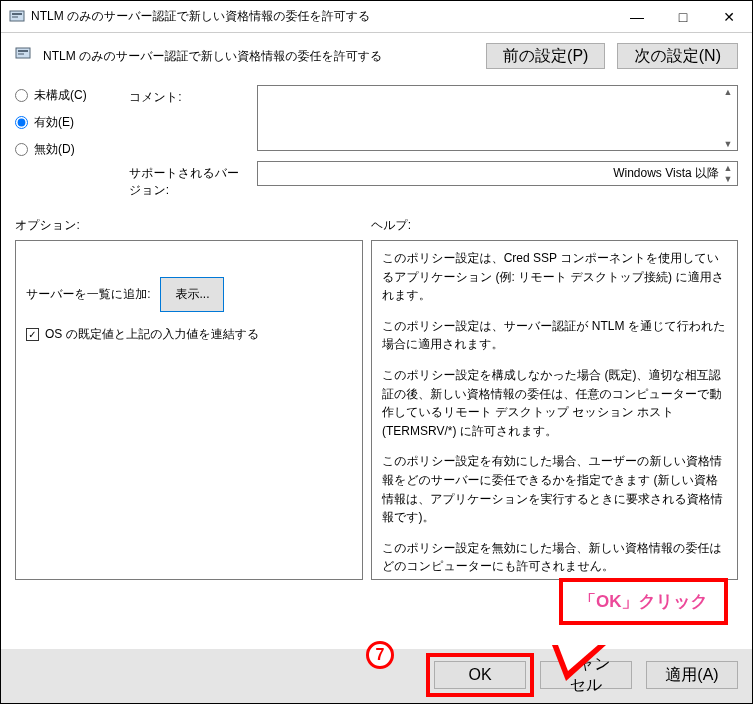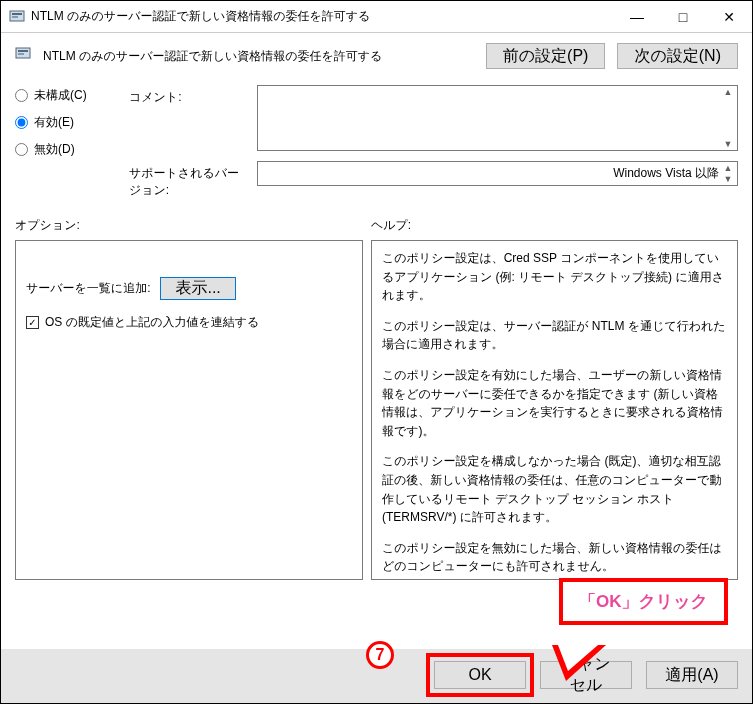--- a/index.html
+++ b/index.html
@@ -26,21 +26,21 @@
 .single-line { flex: 1; border: 1px solid #7a7a7a; height: 25px; padding: 2px 18px 2px 6px; font-size: 12px; position: relative; background: #fff; display: flex; align-items: center; justify-content: flex-end; }
 .scroll-caret { position: absolute; right: 2px; width: 14px; display: flex; align-items: center; justify-content: center; color: #606060; font-size: 9px; }
 .sc-top { top: 1px; } .sc-bot { bottom: 1px; }
 .labels-row { display: flex; padding: 12px 14px 6px 14px; }
 .labels-row .l1 { width: 356px; } .labels-row .l2 { flex: 1; }
 .panes { display: flex; padding: 0 14px 10px 14px; gap: 8px; height: 350px; }
 .pane { border: 1px solid #7a7a7a; background: #fff; padding: 8px 10px; overflow: hidden; position: relative; }
 .pane-left { width: 348px; }
 .pane-right { flex: 1; font-size: 12px; line-height: 1.55; }
 .opt-add { display: flex; align-items: center; gap: 10px; margin-bottom: 14px; margin-top: 28px; }
-.show-btn { background: #e1e1e1; border: 1px solid #0078d7; padding: 0 14px; font-size: 16px; }
+.show-btn { background: #e1e1e1; border: 1px solid #0078d7; padding: 8px 14px; font-size: 12px; }
 .chk { display: flex; align-items: center; gap: 6px; font-size: 12px; }
 .chk .box { width: 13px; height: 13px; border: 1px solid #333; display: flex; align-items: center; justify-content: center; font-size: 10px; line-height: 1; }
 .help-p { margin-bottom: 12px; }
 .footer { position: absolute; bottom: 0; left: 0; right: 0; padding: 12px 14px 14px 14px; display: flex; justify-content: flex-end; gap: 14px; background: #e5e5e5; }
 .footer .btn { width: 92px; height: 28px; }
 .ok-highlight { outline: 4px solid #ff0000; outline-offset: 4px; }
 .bubble { position: absolute; right: 24px; bottom: 78px; background: #fff; border: 4px solid #ff0000; padding: 8px 16px; font-size: 17px; font-weight: bold; color: #ec4899; z-index: 20; }
 .bubble-tail { position: absolute; right: 200px; bottom: 58px; width: 0; height: 0; z-index: 19; }
 .bubble-tail::before { content: ""; position: absolute; border-left: 14px solid transparent; border-right: 40px solid transparent; border-top: 36px solid #ff0000; }
 .bubble-tail::after { content: ""; position: absolute; left: 6px; top: 0px; border-left: 10px solid transparent; border-right: 30px solid transparent; border-top: 26px solid #fff; }
@@ -130,22 +130,22 @@
         <button class="show-btn">表示...</button>
       </div>
       <label class="chk">
         <span class="box">✓</span>
         <span>OS の既定値と上記の入力値を連結する</span>
       </label>
     </div>
     <div class="pane pane-right">
       <p class="help-p">このポリシー設定は、Cred SSP コンポーネントを使用しているアプリケーション (例: リモート デスクトップ接続) に適用されます。</p>
       <p class="help-p">このポリシー設定は、サーバー認証が NTLM を通じて行われた場合に適用されます。</p>
+      <p class="help-p">このポリシー設定を構成しなかった場合 (既定)、適切な相互認証の後、新しい資格情報の委任は、任意のコンピューターで動作しているリモート デスクトップ セッション ホスト (TERMSRV/*) に許可されます。</p>
       <p class="help-p">このポリシー設定を有効にした場合、ユーザーの新しい資格情報をどのサーバーに委任できるかを指定できます (新しい資格情報は、アプリケーションを実行するときに要求される資格情報です)。</p>
-      <p class="help-p">このポリシー設定を構成しなかった場合 (既定)、適切な相互認証の後、新しい資格情報の委任は、任意のコンピューターで動作しているリモート デスクトップ セッション ホスト (TERMSRV/*) に許可されます。</p>
       <p class="help-p">このポリシー設定を無効にした場合、新しい資格情報の委任はどのコンピューターにも許可されません。</p>
 
     </div>
   </div>
 
   <div class="bubble">「OK」クリック</div>
   <div class="bubble-tail"></div>
 
   <div class="footer">
     <button class="btn ok-highlight">OK</button>

